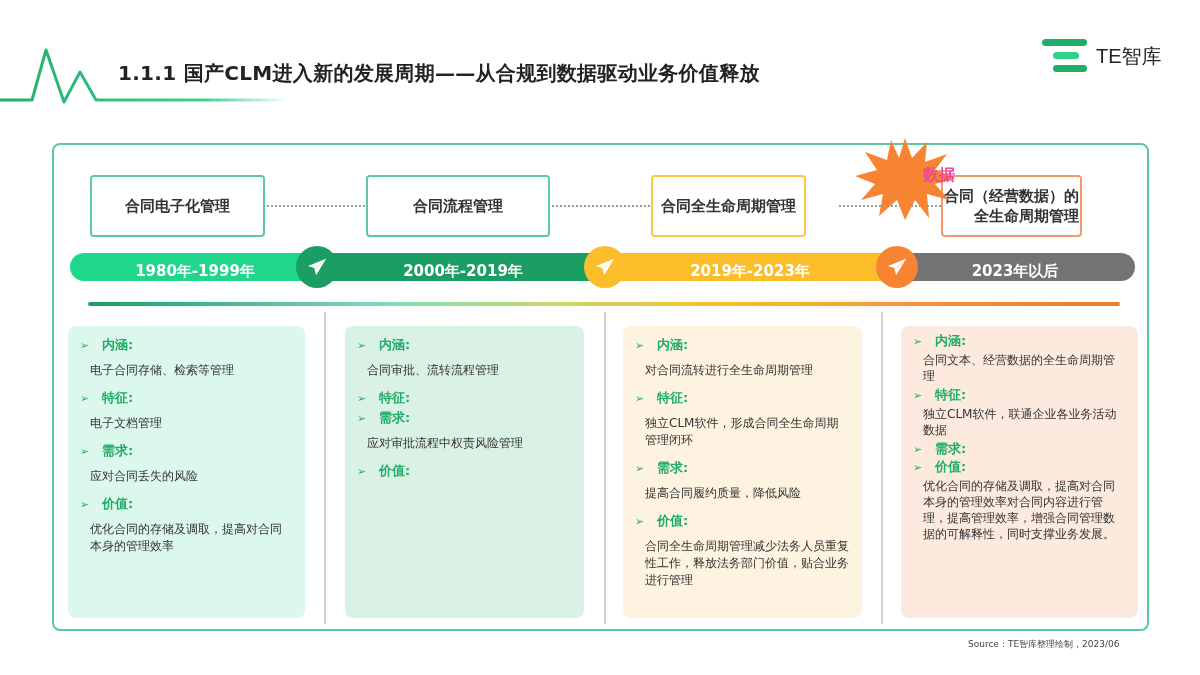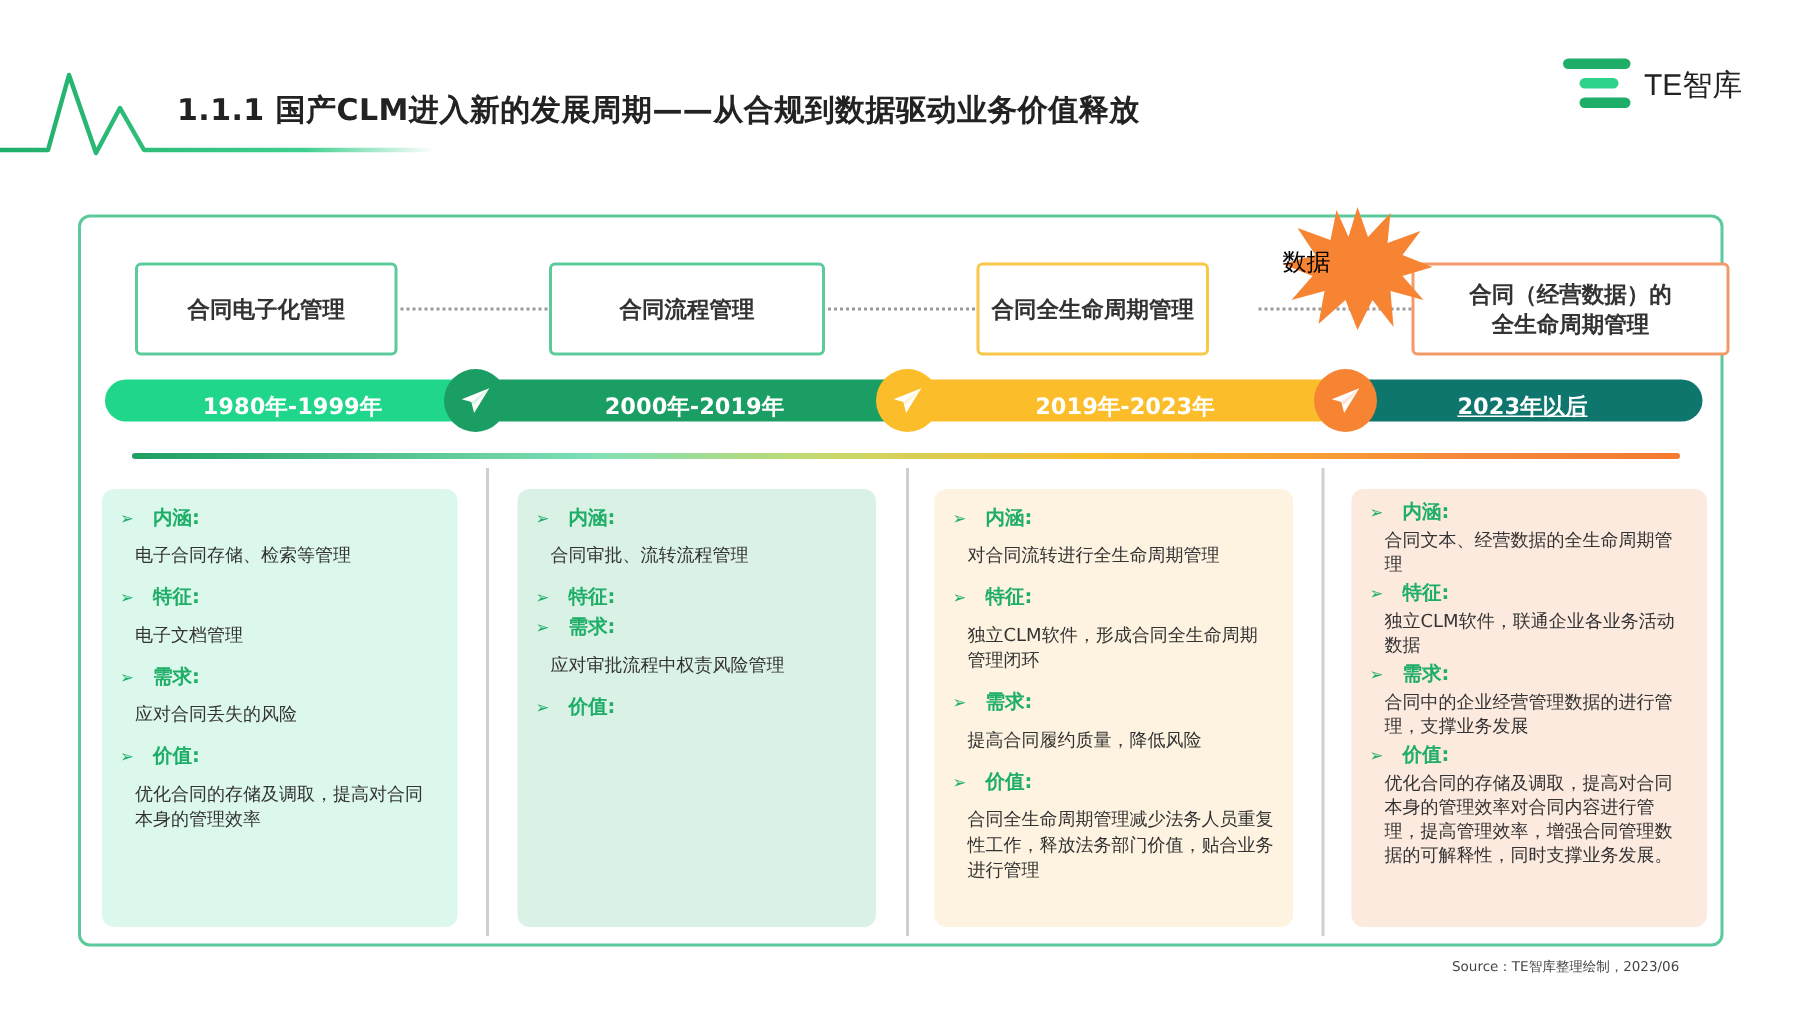--- a/index.html
+++ b/index.html
@@ -13,21 +13,21 @@
   .logo-mark { width: 48px; height: 36px; position: relative; }
   .logo-mark span { position: absolute; height: 7px; border-radius: 4px; }
   .logo-text { font-size: 20px; color: #222; font-family: "Liberation Sans", sans-serif; }
 
   .frame { position: absolute; left: 52px; top: 143px; width: 1097px; height: 488px; border: 2px solid #5cc99a; border-radius: 8px; }
 
   .stage-box { position: absolute; top: 175px; height: 62px; border: 2px solid; border-radius: 4px; background: #fff; display: flex; align-items: center; justify-content: center; text-align: center; font-size: 15px; font-weight: bold; color: #333; line-height: 1.35; }
   .dotline { position: absolute; top: 205px; height: 0; border-top: 2px dotted #9a9a9a; }
 
   .burst { position: absolute; left: 855px; top: 138px; width: 100px; height: 82px; }
-  .burst-label { position: absolute; left: 855px; top: 165px; width: 100px; text-align: left; font-size: 16px; font-weight: normal; color: #000000; }
+  .burst-label { position: absolute; left: 855px; top: 165px; width: 100px; text-align: right; font-size: 16px; font-weight: bold; color: #ec4899; }
 
   .bar { position: absolute; top: 253px; height: 28px; display: flex; align-items: flex-end; justify-content: center; color: #fff; font-weight: bold; font-size: 15px; }
   .bar-1 { left: 70px; width: 250px; border-radius: 14px 0 0 14px; }
   .bar-2 { left: 318px; width: 290px; }
   .bar-3 { left: 600px; width: 300px; }
   .bar-4 { left: 895px; width: 240px; border-radius: 0 14px 14px 0; }
 
   .node { position: absolute; top: 246px; width: 42px; height: 42px; border-radius: 50%; display: flex; align-items: center; justify-content: center; }
 
   .grad-line { position: absolute; left: 88px; top: 302px; width: 1032px; height: 4px; border-radius: 2px; background: linear-gradient(90deg, #1e9e63 0%, #7fe0b5 30%, #c8d86a 45%, #fbbd2a 62%, #f68a3a 85%, #f47a30 100%); }
@@ -76,42 +76,42 @@
 </div>
 <div class="dotline" style="left:267px;width:98px;"></div>
 <div class="stage-box" style="left:366px;width:184px;border-color:#5ccb9b;">
   <span>合同流程管理</span>
 </div>
 <div class="dotline" style="left:552px;width:98px;"></div>
 <div class="stage-box" style="left:651px;width:155px;border-color:#f9c74a;">
   <span>合同全生命周期管理</span>
 </div>
 <div class="dotline" style="left:839px;width:102px;"></div>
-<div class="stage-box" style="left:941px;width:212px;border-color:#f49a6a;">
+<div class="stage-box" style="left:941px;width:141px;border-color:#f49a6a;text-align:right;">
   <div>
     <div>合同（经营数据）的</div>
     <div>全生命周期管理</div>
   </div>
 </div>
 
 <svg class="burst" viewBox="0 0 100 82">
   <polygon fill="#f68432" points="50,0 57,20 72,4 70,24 92,16 80,32 100,40 80,46 94,62 72,56 74,80 60,62 50,82 42,62 24,78 28,56 6,62 20,46 0,38 22,32 10,14 32,22 36,2 44,20"></polygon>
 </svg>
 <div class="burst-label">数据</div>
 
 <div class="bar bar-1" style="background:#1fd68a;">
   <span>1980年-1999年</span>
 </div>
 <div class="bar bar-2" style="background:#1b9e63;">
   <span>2000年-2019年</span>
 </div>
 <div class="bar bar-3" style="background:#fbbd2a;">
   <span>2019年-2023年</span>
 </div>
-<div class="bar bar-4" style="background:#0f766e;text-decoration:underline;">
+<div class="bar bar-4" style="background:#737373;">
   <span>2023年以后</span>
 </div>
 
 <div class="node" style="left:296px;background:#1b9e63;">
   <svg width="22" height="22" viewBox="0 0 24 24">
       <path d="M22 3 L2 11 L9 13 L11 21 Z" fill="#fff"></path>
       <path d="M9 13 L22 3 L11 15 Z" fill="#d8f3e6"></path>
     </svg>
 </div>
 <div class="node" style="left:584px;background:#fbbd2a;">
@@ -208,21 +208,20 @@
   <div class="sec-body">合同文本、经营数据的全生命周期管理</div>
   <div class="sec-head">
       <span class="arrow">➢</span>
       <span>特征:</span>
     </div>
   <div class="sec-body">独立CLM软件，联通企业各业务活动数据</div>
   <div class="sec-head">
       <span class="arrow">➢</span>
       <span>需求:</span>
     </div>
-  <div class="sec-body">合同中的企业经营管理数据的进行管理，支撑业务发展</div>
   <div class="sec-head">
       <span class="arrow">➢</span>
       <span>价值:</span>
     </div>
   <div class="sec-body">优化合同的存储及调取，提高对合同本身的管理效率对合同内容进行管理，提高管理效率，增强合同管理数据的可解释性，同时支撑业务发展。</div>
 </div>
 
 <div class="source">Source：TE智库整理绘制，2023/06</div>
 
 </body></html>

